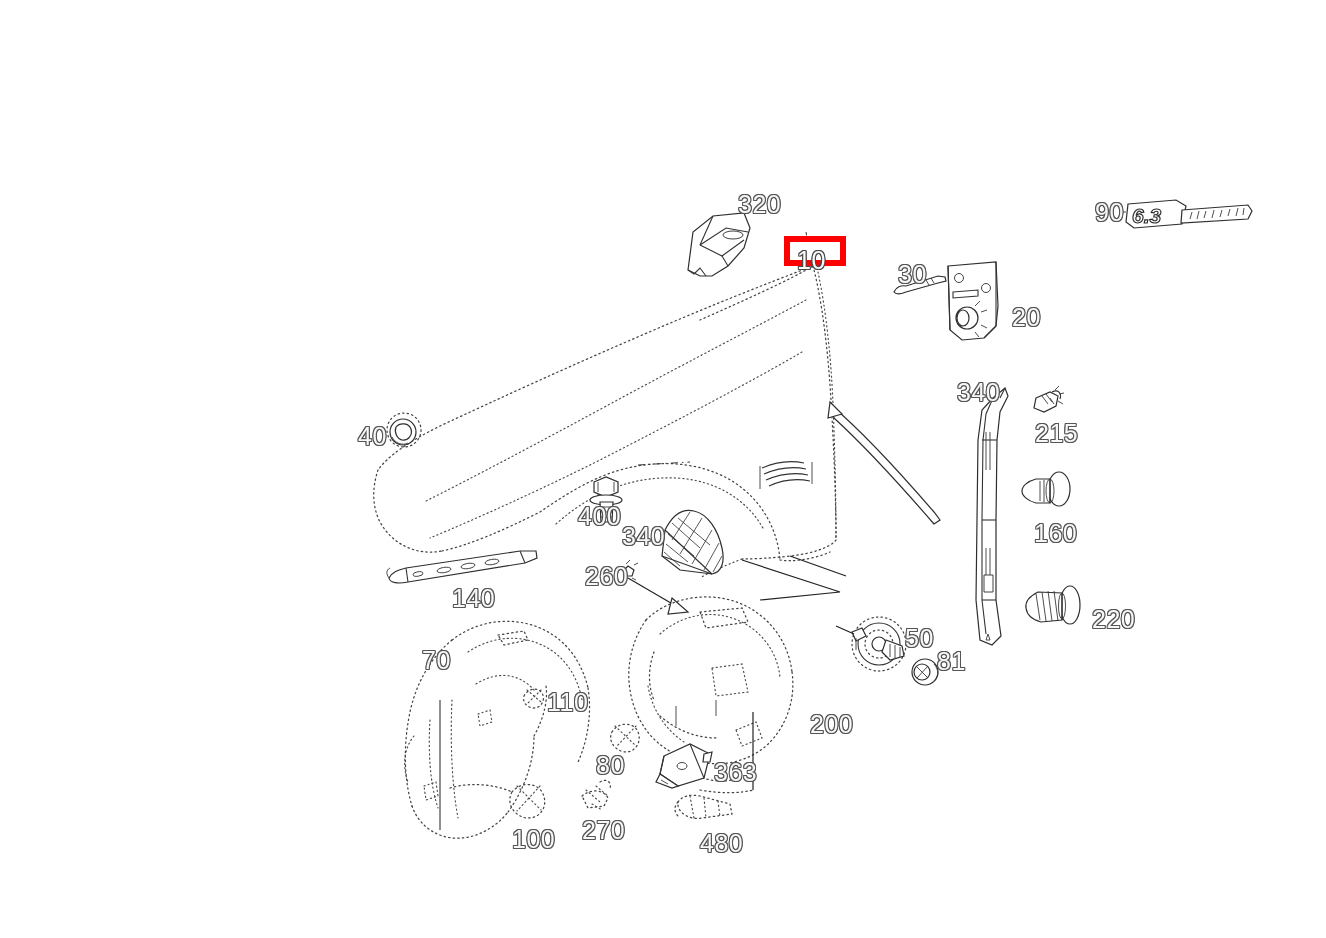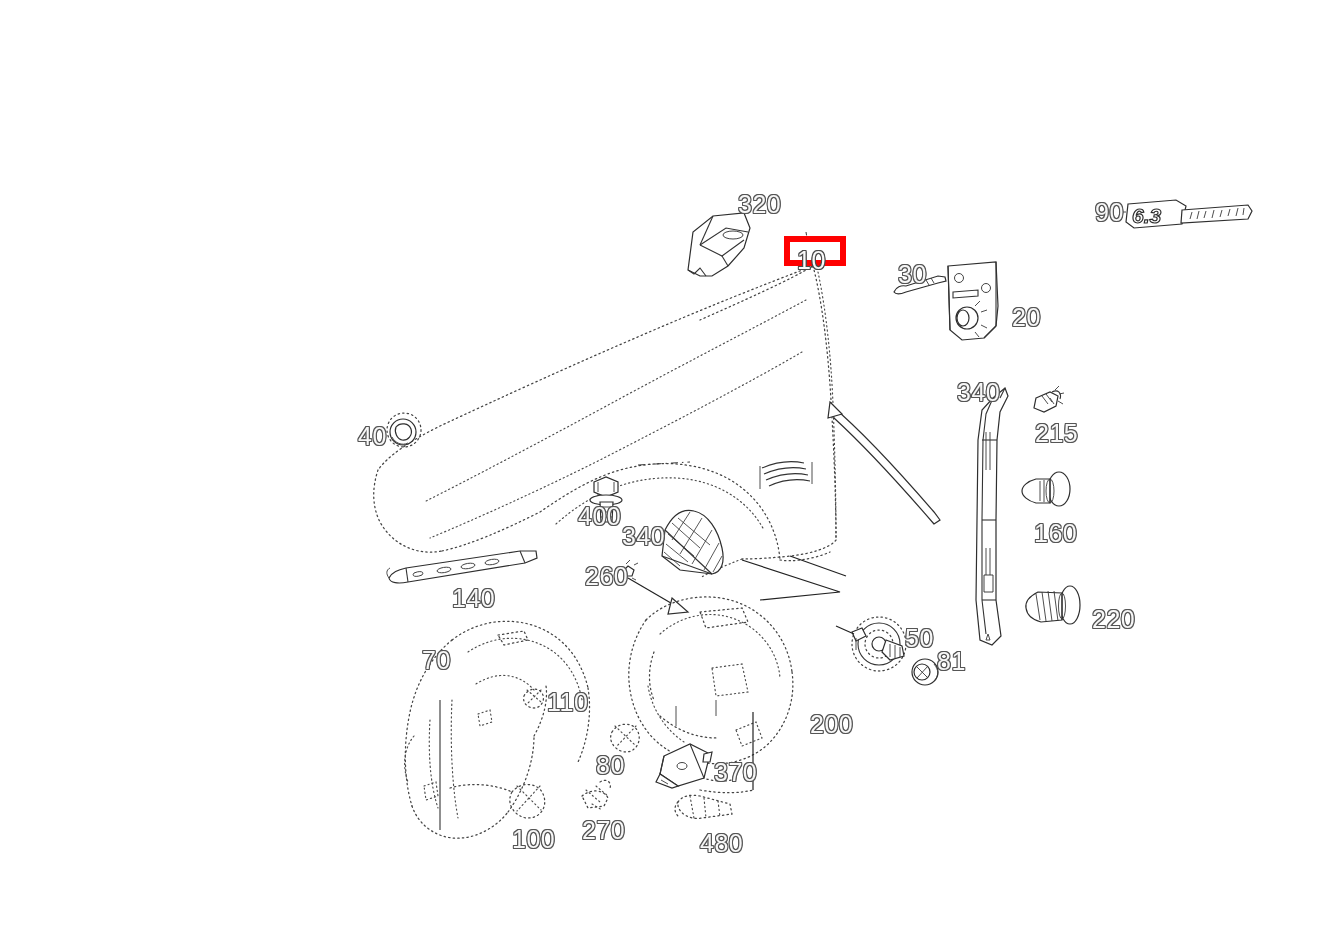--- a/index.html
+++ b/index.html
@@ -357,18 +357,18 @@
   <div class="lbl" style="left:622px;top:524px">340</div>
   <div class="lbl" style="left:585px;top:564px">260</div>
   <div class="lbl" style="left:452px;top:586px">140</div>
   <div class="lbl" style="left:1092px;top:607px">220</div>
   <div class="lbl" style="left:905px;top:626px">50</div>
   <div class="lbl" style="left:937px;top:649px">81</div>
   <div class="lbl" style="left:422px;top:648px">70</div>
   <div class="lbl" style="left:547px;top:690px">110</div>
   <div class="lbl" style="left:810px;top:712px">200</div>
   <div class="lbl" style="left:596px;top:753px">80</div>
-  <div class="lbl" style="left:714px;top:760px">370</div>
+  <div class="lbl" style="left:714px;top:760px">363</div>
   <div class="lbl" style="left:512px;top:827px">100</div>
   <div class="lbl" style="left:582px;top:818px">270</div>
   <div class="lbl" style="left:700px;top:831px">480</div>
 
 </div>
 
 </body></html>

